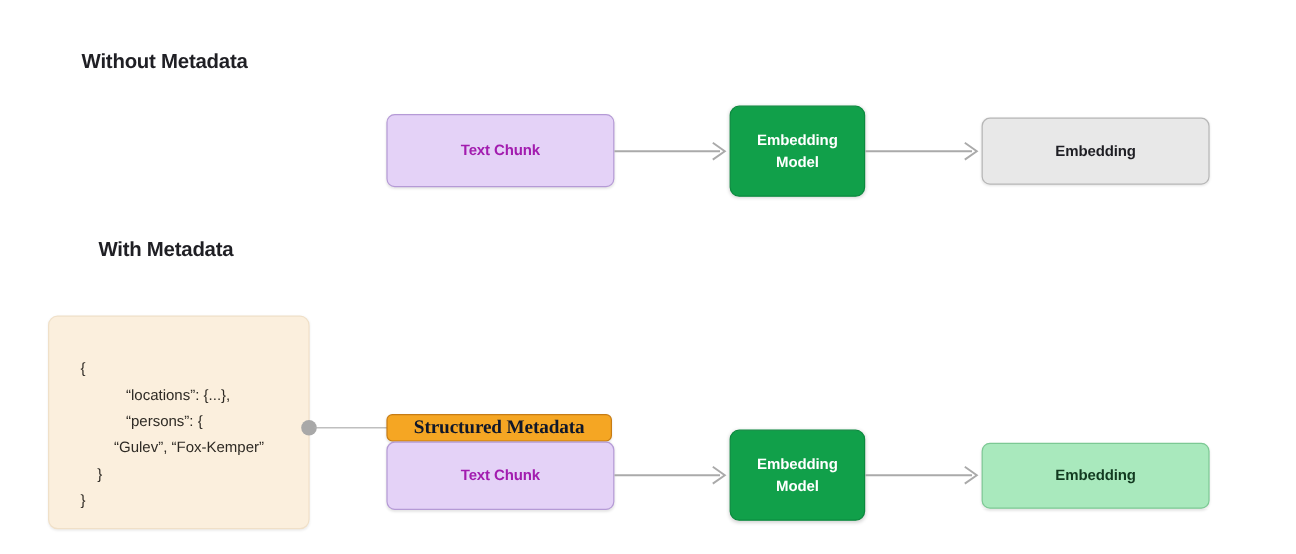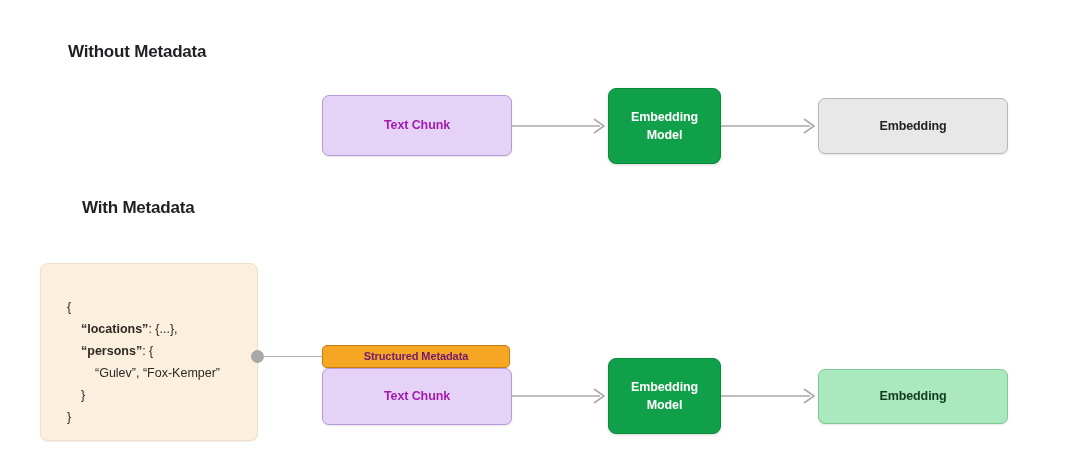--- a/index.html
+++ b/index.html
@@ -72,23 +72,24 @@
     background: #a9e9bd;
     border: 1.5px solid #7cc994;
     border-radius: 7px;
     color: #123a20;
     box-shadow: 0 1px 2px rgba(0,0,0,0.10);
   }
   .node-orange {
     background: #f5a623;
     border: 1.5px solid #c77c14;
     border-radius: 5px;
-    color: #701a75;
-    font-size: 11px;
+    color: #0f172a;
+    font-size: 16px;
     box-shadow: 0 1px 2px rgba(0,0,0,0.12);
+    font-family: Liberation Serif, serif;
   }
 
   
   #box-text-chunk-1      { left: 322px; top: 95px;  width: 190px; height: 61px; }
   #box-embed-model-1     { left: 608px; top: 88px;  width: 113px; height: 76px; }
   #box-embedding-1       { left: 818px; top: 98px;  width: 190px; height: 56px; }
 
   
   #box-structured-meta   { left: 322px; top: 345px; width: 188px; height: 23px; }
   #box-text-chunk-2      { left: 322px; top: 368px; width: 190px; height: 57px; }
@@ -111,21 +112,21 @@
   #json-code {
     position: absolute;
     left: 26px;
     top: 32px;
     font-size: 12.5px;
     line-height: 22px;
     color: #2e2a24;
     white-space: pre;
     font-family: "Liberation Sans", sans-serif;
   }
-  #json-code .k { font-weight: bold; }
+  #json-code .k { font-weight: normal; margin-left: 24px; }
 
   
   #meta-connector-dot {
     position: absolute;
     left: 251px;
     top: 350px;
     width: 13px;
     height: 13px;
     border-radius: 50%;
     background: #a8a8a8;

